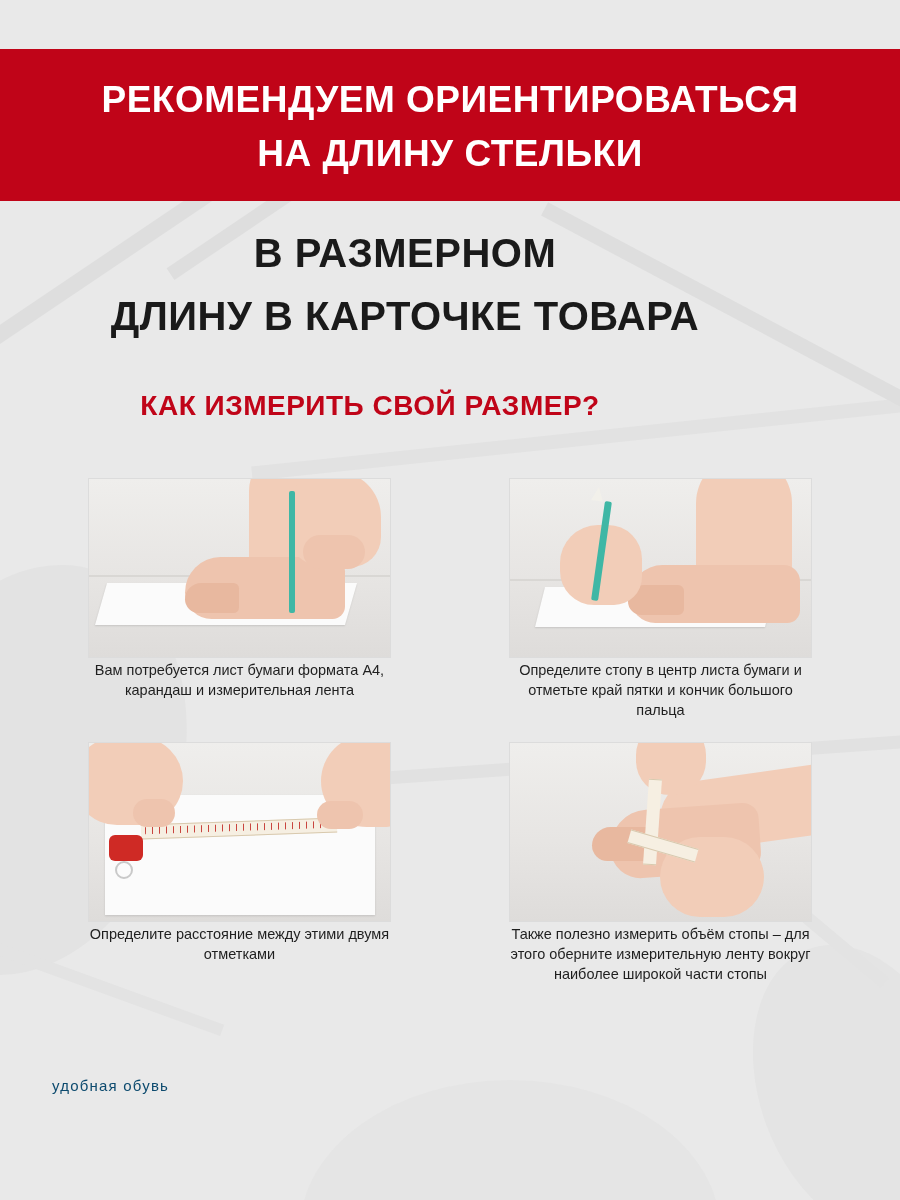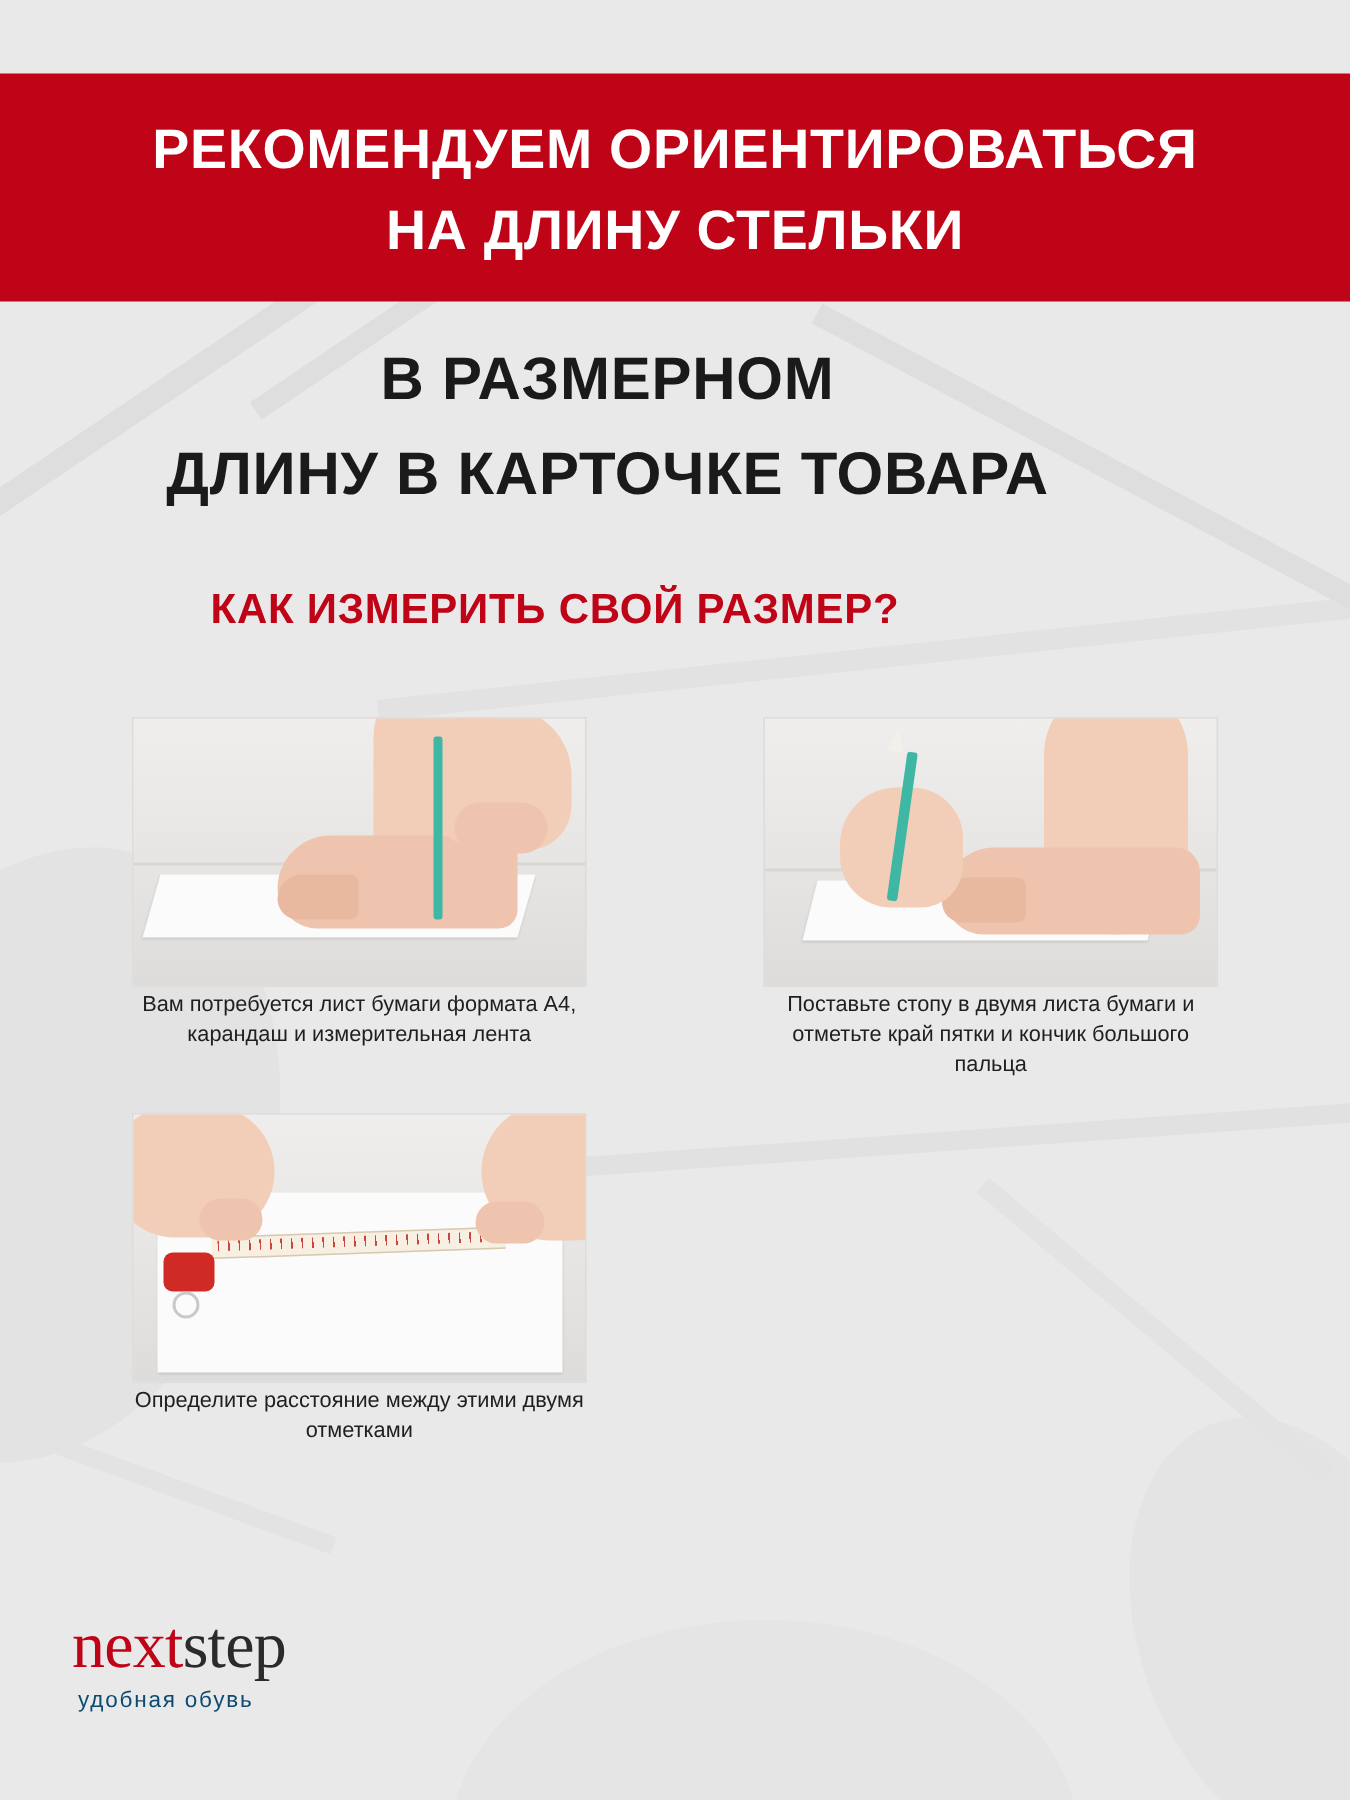--- a/index.html
+++ b/index.html
@@ -268,43 +268,56 @@
         <div class="paper" style="left:30px;top:108px;width:230px;height:40px;transform:skewX(-14deg);"></div>
 
         <div class="skin" style="left:186px;top:-24px;width:96px;height:168px;border-radius:48px;"></div>
         <div class="skin skin2" style="left:120px;top:86px;width:170px;height:58px;border-radius:36px 18px 14px 28px;"></div>
         <div class="skin skin3" style="left:118px;top:106px;width:56px;height:30px;border-radius:22px 8px 8px 18px;"></div>
 
         <div class="skin" style="left:50px;top:46px;width:82px;height:80px;border-radius:38px 34px 28px 34px;"></div>
         <div class="pencil" style="left:88px;top:22px;width:7px;height:100px;transform:rotate(8deg);"></div>
         <div class="pencil-tip" style="left:82px;top:8px;transform:rotate(8deg);"></div>
       </div>
-      <div class="caption">Поставьте стопу в двумя листа бумаги и отметьте край пятки и кончик большого пальца</div>
+      <div class="caption">Определите стопу в центр листа бумаги и отметьте край пятки и кончик большого пальца</div>
     </div>
 
     <div class="step">
       <div class="photo">
         <div class="pf-bg"></div>
         <div class="paper" style="left:16px;top:52px;width:270px;height:120px;"></div>
         <div class="tape" style="left:52px;top:78px;width:196px;height:13px;transform:rotate(-2deg);"></div>
         <div class="tape-marks" style="left:56px;top:81px;width:186px;height:7px;transform:rotate(-2deg);"></div>
         <div class="tape-case" style="left:20px;top:92px;width:34px;height:26px;"></div>
         <div class="ring" style="left:26px;top:118px;"></div>
 
         <div class="skin" style="left:-16px;top:-6px;width:110px;height:88px;border-radius:46px;"></div>
         <div class="skin" style="left:232px;top:-8px;width:108px;height:92px;border-radius:48px;"></div>
         <div class="skin skin2" style="left:44px;top:56px;width:42px;height:28px;border-radius:14px;"></div>
         <div class="skin skin2" style="left:228px;top:58px;width:46px;height:28px;border-radius:14px;"></div>
       </div>
       <div class="caption">Определите расстояние между этими двумя отметками</div>
     </div>
 
+    <div class="step right">
+      <div class="photo">
+        <div class="pf-bg"></div>
+
+        <div class="skin" style="left:150px;top:30px;width:190px;height:70px;border-radius:36px;transform:rotate(-8deg);"></div>
+        <div class="skin skin2" style="left:100px;top:64px;width:150px;height:68px;border-radius:38px 16px 18px 30px;transform:rotate(-4deg);"></div>
+        <div class="skin skin3" style="left:82px;top:84px;width:60px;height:34px;border-radius:24px 8px 10px 20px;"></div>
+
+        <div class="skin" style="left:126px;top:-22px;width:70px;height:74px;border-radius:34px;"></div>
+        <div class="skin" style="left:150px;top:94px;width:104px;height:80px;border-radius:40px;"></div>
+
+        <div class="tape" style="left:136px;top:36px;width:13px;height:84px;transform:rotate(4deg);"></div>
+        <div class="tape" style="left:118px;top:96px;width:70px;height:12px;transform:rotate(16deg);"></div>
+      </div>
+      <div class="caption">Также полезно измерить объём стопы – для этого оберните измерительную ленту вокруг наиболее широкой части стопы</div>
+    </div>
 
   </div>
 
   <div class="logo">
-    <div class="logo-word">
-      <span class="logo-next">next</span><span class="logo-step">step</span>
-    </div>
     <div class="logo-sub">удобная  обувь</div>
   </div>
 
 </div>
 
 </body></html>

